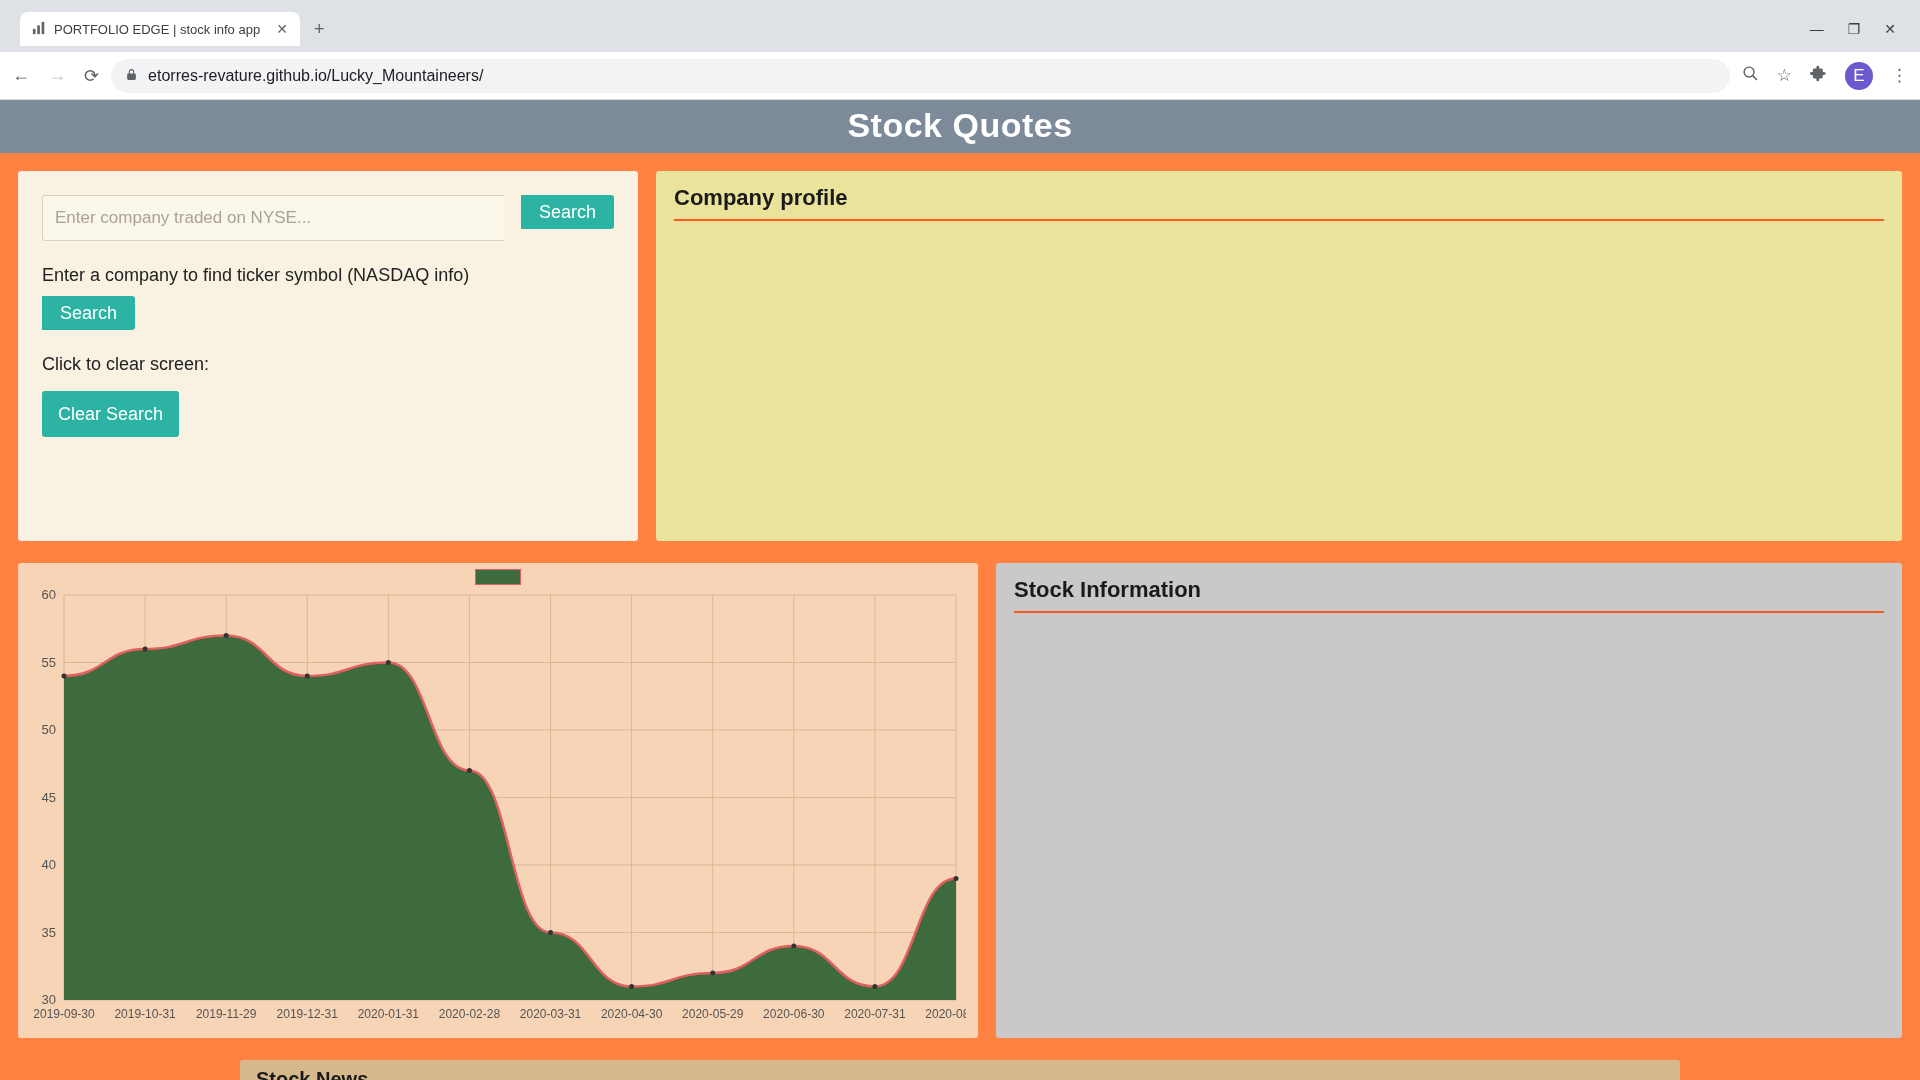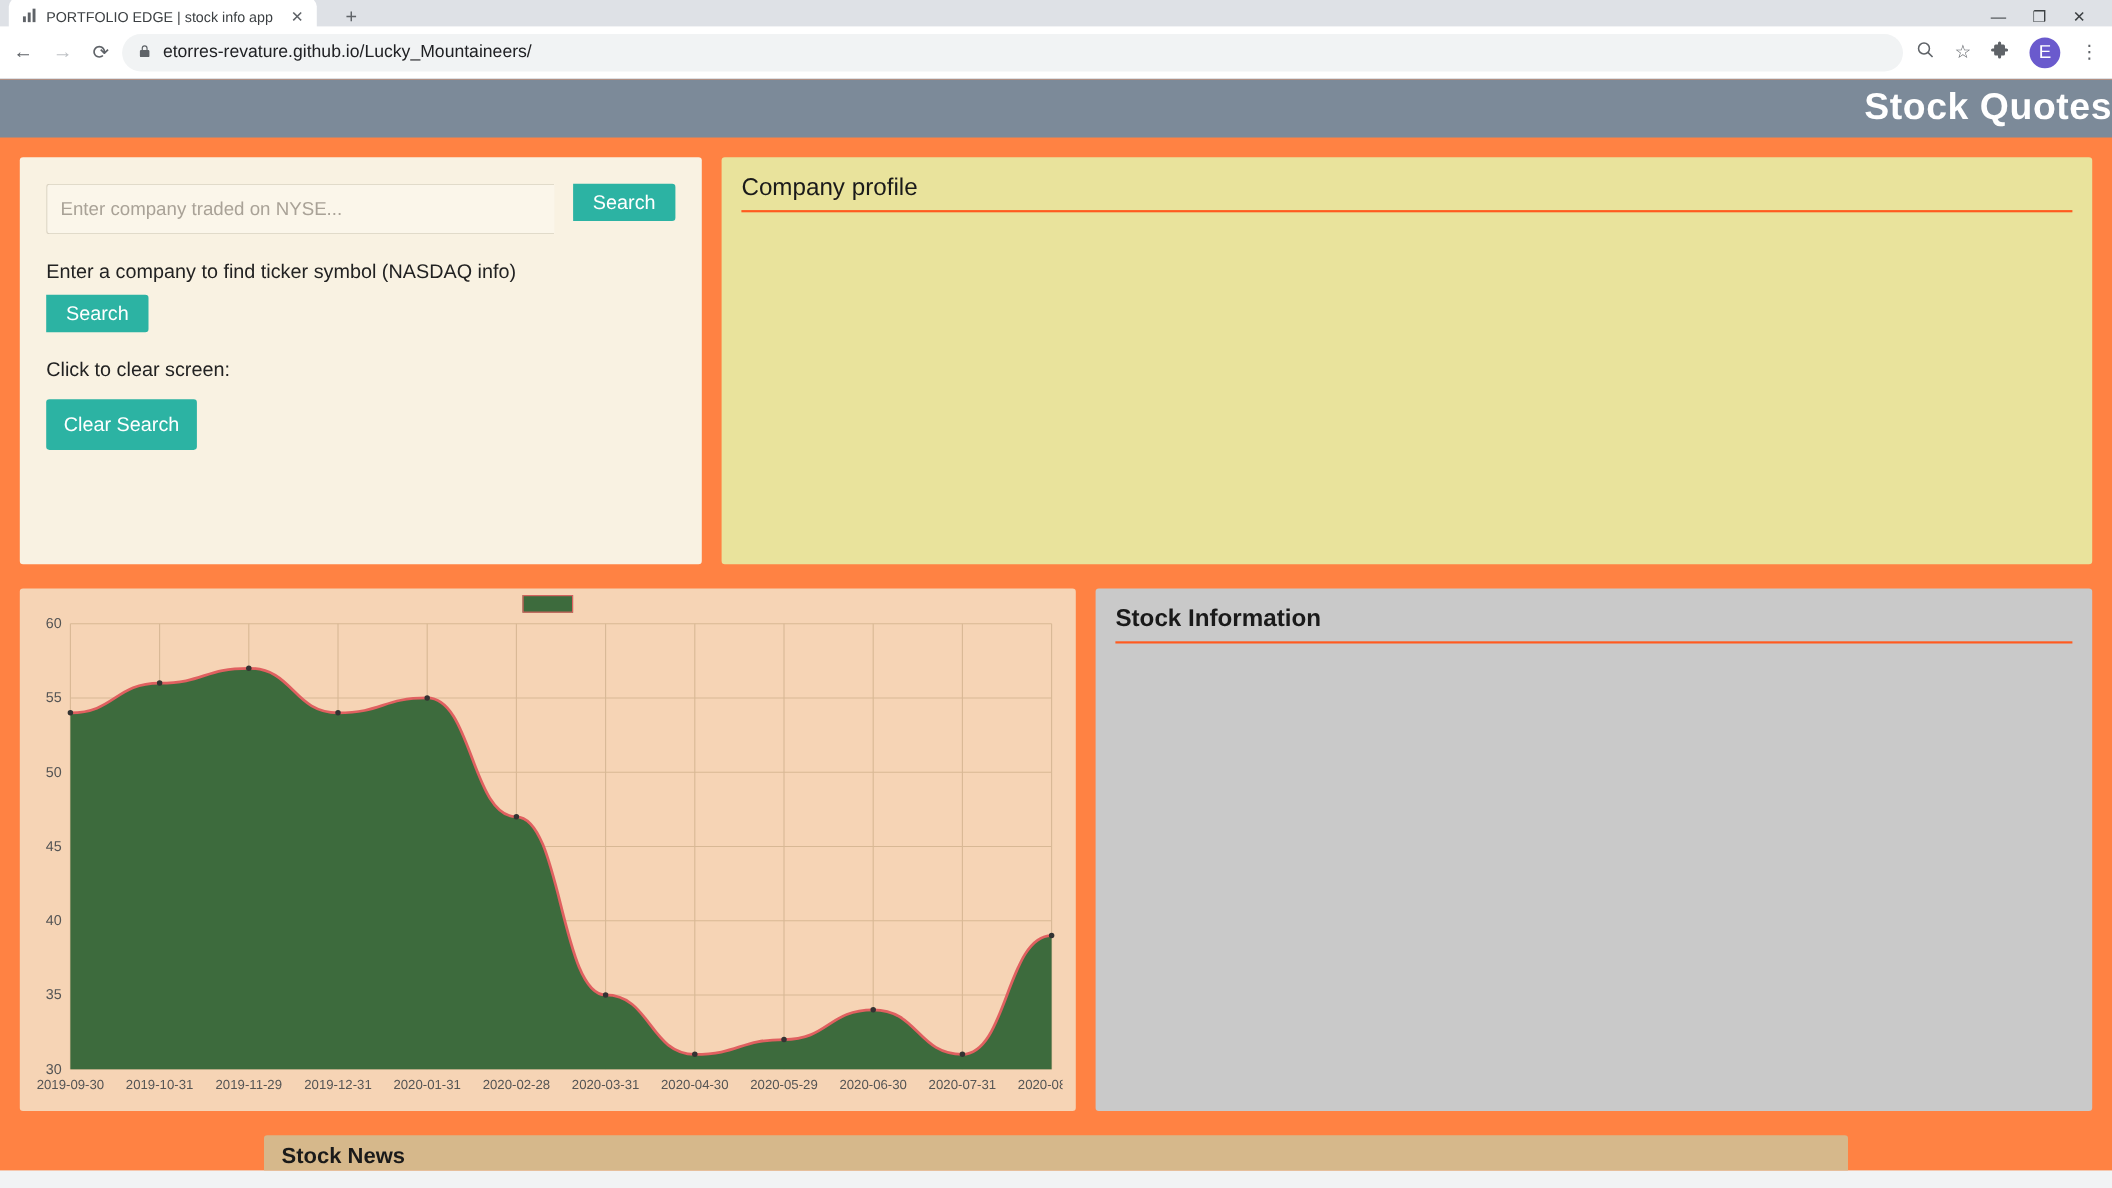--- a/index.html
+++ b/index.html
@@ -5,21 +5,21 @@
   * { margin: 0; padding: 0; box-sizing: border-box; }
   body {
     font-family: "Segoe UI", Arial, sans-serif;
     background: #f1f3f4;
     width: 1920px;
     height: 1080px;
     overflow: hidden;
   }
   
   .browser-chrome { background: #dee1e6; }
-  .tab-bar { display: flex; align-items: center; height: 24px; padding: 6px 8px 0 8px; gap: 20px; }
+  .tab-bar { display: flex; align-items: center; height: 52px; padding: 6px 8px 0 20px; gap: 8px; }
   .tab {
     background: #ffffff;
     border-radius: 8px 8px 0 0;
     height: 34px;
     min-width: 280px;
     display: flex;
     align-items: center;
     padding: 0 12px;
     gap: 8px;
     font-size: 13px;
@@ -56,21 +56,21 @@
   }
   .lock-icon { color:#5f6368; font-size:13px; }
   .omnibox-icons { display:flex; gap:18px; color:#5f6368; align-items:center; }
   .omnibox-icons span { font-size:17px; cursor:pointer; }
   .avatar { width:28px; height:28px; border-radius:50%; background:#6a5acd; color:#fff; display:flex; align-items:center; justify-content:center; font-size:14px; }
   
   .page { background:#ff8243; height: calc(1080px - 88px); overflow:hidden; }
   .header-bar {
     background:#7c8a99;
     color:#ffffff;
-    text-align:right;
+    text-align:center;
     font-size:34px;
     font-weight:700;
     padding:6px 0 8px 0;
     letter-spacing:0.5px;
   }
   .page-body { padding:18px; }
   .row { display:flex; gap:18px; }
   .panel { border-radius:3px; }
   .search-panel {
     width:620px; height:370px;
@@ -97,21 +97,21 @@
   .btn-clear {
     background:#2cb3a3; color:#fff; border:none;
     height:46px; padding:0 16px; font-size:18px;
     border-radius:3px; cursor:pointer; margin-top:6px;
   }
   .profile-panel {
     flex:1; height:370px;
     background:#e9e39c;
     padding:14px 18px;
   }
-  .profile-panel h2 { font-size:22px; font-weight:400; color:#1a1a1a; margin-bottom:8px; }
+  .profile-panel h2 { font-size:22px; font-weight:700; color:#1a1a1a; margin-bottom:8px; }
   .profile-panel .underline, .info-panel .underline, .news-panel .underline { height:2px; background:#ff5a1f; width:100%; }
   .row2 { margin-top:22px; }
   .chart-panel {
     width:960px; height:475px;
     background:#f6d4b5;
     padding:10px 12px 6px 12px;
     position:relative;
   }
   .info-panel {
     flex:1; height:475px;

